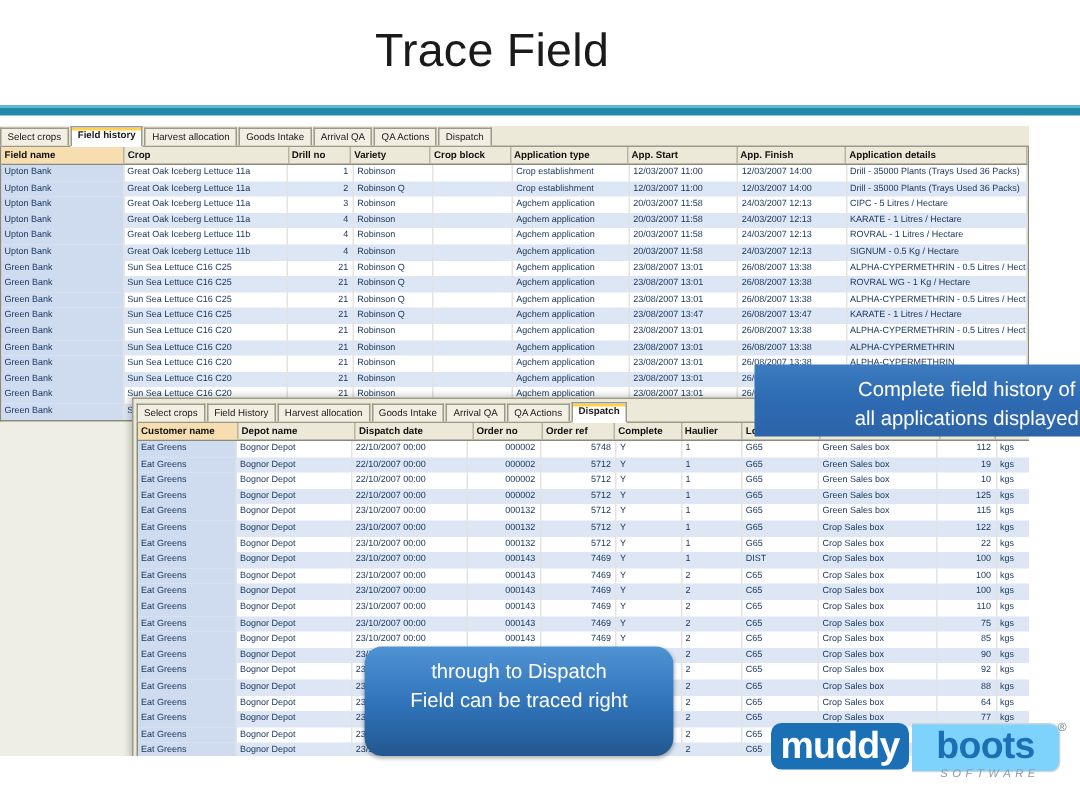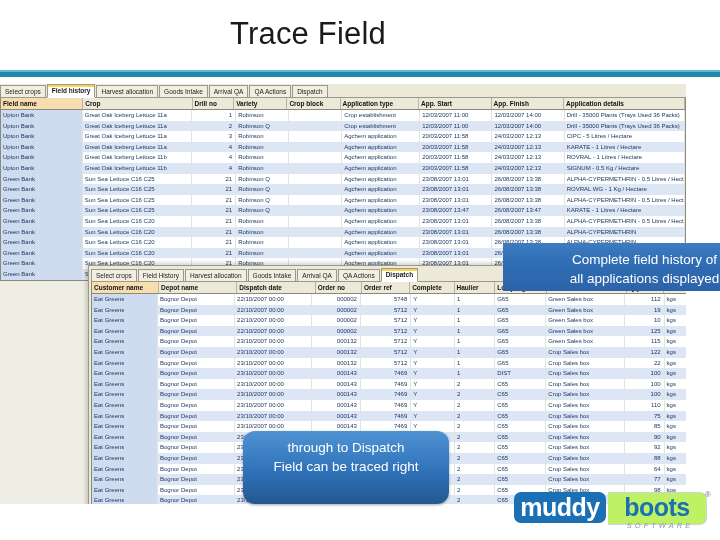--- a/index.html
+++ b/index.html
@@ -19,20 +19,21 @@
   .slide-title {
     position: absolute;
     top: 16px;
     left: 0;
     width: 616px;
     text-align: center;
     font-size: 31px;
     font-weight: 400;
     color: #1a1a1a;
     letter-spacing: 0.2px;
+    padding-left: 20px;
   }
 
   .title-rule {
     position: absolute;
     top: 72px;
     left: 0;
     width: 720px;
     height: 5px;
     background: #2389ab;
   }
@@ -220,21 +221,21 @@
     height: 73px;
     border-radius: 12px;
     background: linear-gradient(to bottom, #4f93d4 0%, #2f72b8 55%, #23578f 100%);
     box-shadow: 0 1px 3px rgba(0,0,0,0.35);
   }
 
   
   .logo {
     position: absolute;
     right: 10px;
-    bottom: 6px;
+    bottom: 16px;
     width: 196px;
     height: 44px;
   }
   .logo-muddy {
     position: absolute;
     left: 0; top: 2px;
     width: 92px; height: 31px;
     background: #1a6fb5;
     border-radius: 7px;
     color: #ffffff;
@@ -244,21 +245,21 @@
     text-align: center;
     letter-spacing: -0.5px;
   }
   .logo-boots {
     position: absolute;
     left: 94px; top: 2px;
     width: 98px; height: 31px;
     border: 1px solid #cdd4da;
     border-left: none;
     border-radius: 0 7px 7px 0;
-    background: #bef264;
+    background: #7dd3fc;
     color: #1a6fb5;
     font-size: 25px;
     font-weight: bold;
     line-height: 28px;
     text-align: center;
     letter-spacing: -0.5px;
   }
   .logo-software {
     position: absolute;
     left: 104px; top: 31px;

